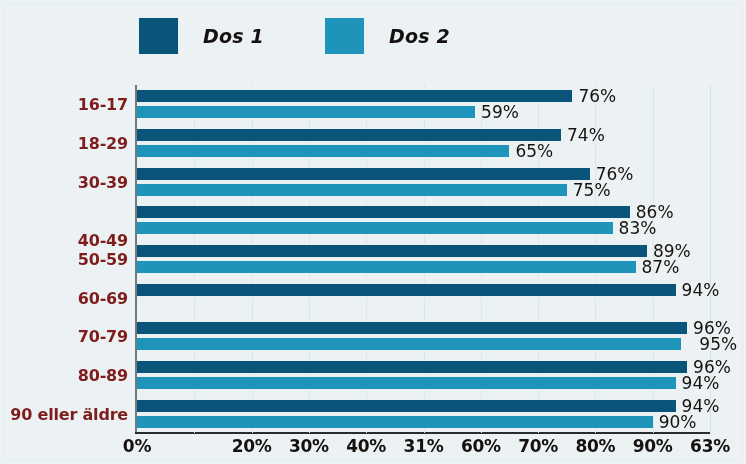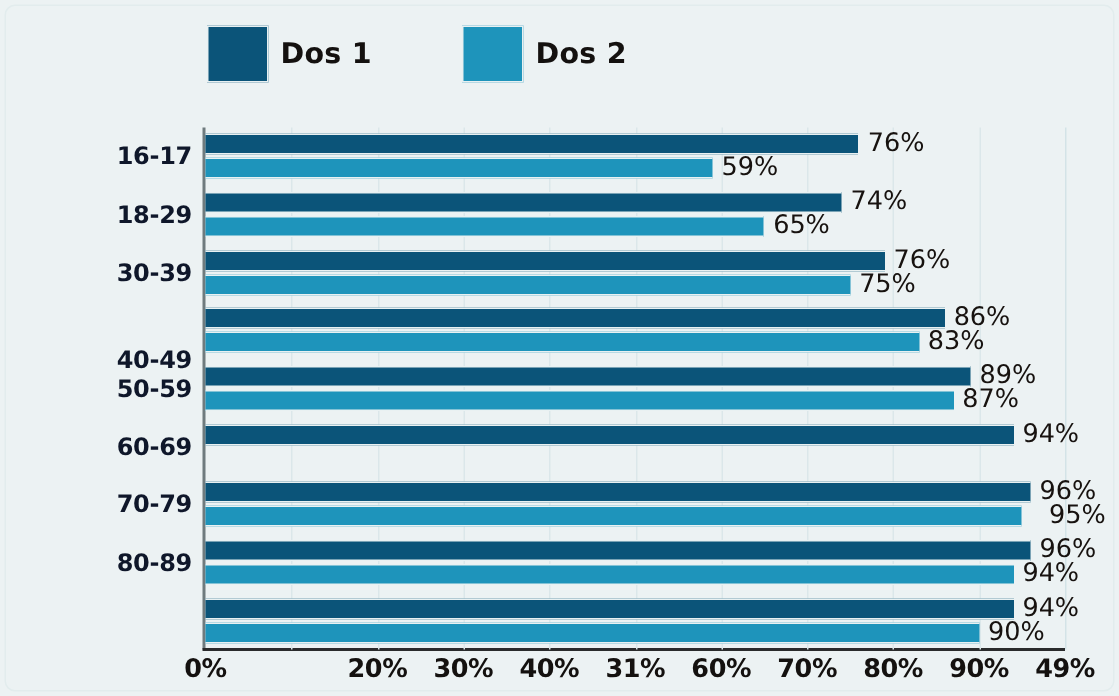--- a/index.html
+++ b/index.html
@@ -39,21 +39,22 @@
     left: 138px;
     top: 16px;
     display: flex;
     align-items: center;
     gap: 60px;
     height: 40px;
   }
   .legend-item {
     display: flex;
     align-items: center;
-    gap: 8px;
+    gap: 24px;
+    font-style: italic;
   }
   .legend-swatch {
     width: 41px;
     height: 38px;
     border: 1px solid #e8f0f1;
     box-sizing: border-box;
   }
   .legend-label {
     font-family: "DejaVu Sans", sans-serif;
     font-size: 19px;
@@ -129,21 +130,21 @@
     width: 128px;
     height: 348px;
   }
   .y-label {
     position: absolute;
     right: 0;
     text-align: right;
     font-family: "DejaVu Sans", sans-serif;
     font-size: 16px;
     font-weight: 700;
-    color: #0f172a;
+    color: #7f1d1d;
     white-space: nowrap;
     transform: translateY(-50%);
     letter-spacing: -0.2px;
   }
 
   
   #x-labels {
     position: absolute;
     left: 137px;
     top: 436px;
@@ -182,20 +183,21 @@
 
   <div id="y-labels">
       <div class="y-label" style="top: 19.3333px;">16-17</div>
       <div class="y-label" style="top: 58px;">18-29</div>
       <div class="y-label" style="top: 96.6667px;">30-39</div>
       <div class="y-label" style="top: 135.333px; margin-top: 20px;">40-49</div>
       <div class="y-label" style="top: 174px;">50-59</div>
       <div class="y-label" style="top: 212.667px;">60-69</div>
       <div class="y-label" style="top: 251.333px;">70-79</div>
       <div class="y-label" style="top: 290px;">80-89</div>
+      <div class="y-label" style="top: 328.667px;">90 eller äldre</div>
     </div>
 
   <div id="plot-area">
     <div id="y-axis-line"></div>
     <div id="x-axis-line"></div>
   <div class="gridline" style="left: 57.3px;"></div>
       <div class="gridline" style="left: 114.6px;"></div>
       <div class="gridline" style="left: 171.9px;"></div>
       <div class="gridline" style="left: 229.2px;"></div>
       <div class="gridline" style="left: 286.5px;"></div>
@@ -278,16 +280,16 @@
       <div class="x-label" style="left: 0px;">0%</div>
       <div class="x-label" style="left: 57.3px; margin-top: 38px;">10%</div>
       <div class="x-label" style="left: 114.6px;">20%</div>
       <div class="x-label" style="left: 171.9px;">30%</div>
       <div class="x-label" style="left: 229.2px;">40%</div>
       <div class="x-label" style="left: 286.5px;">31%</div>
       <div class="x-label" style="left: 343.8px;">60%</div>
       <div class="x-label" style="left: 401.1px;">70%</div>
       <div class="x-label" style="left: 458.4px;">80%</div>
       <div class="x-label" style="left: 515.7px;">90%</div>
-      <div class="x-label" style="left: 573px;">49%</div>
+      <div class="x-label" style="left: 573px;">63%</div>
     </div>
 
 </div>
 
 </body></html>

